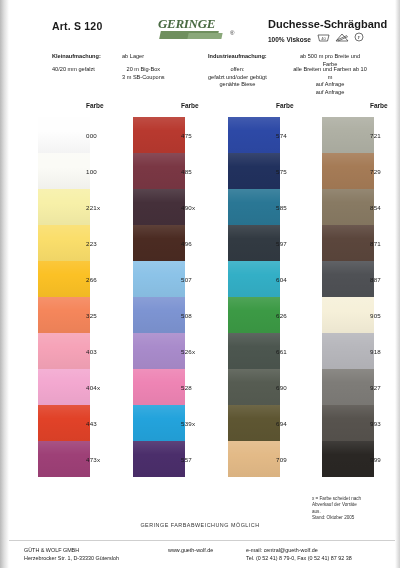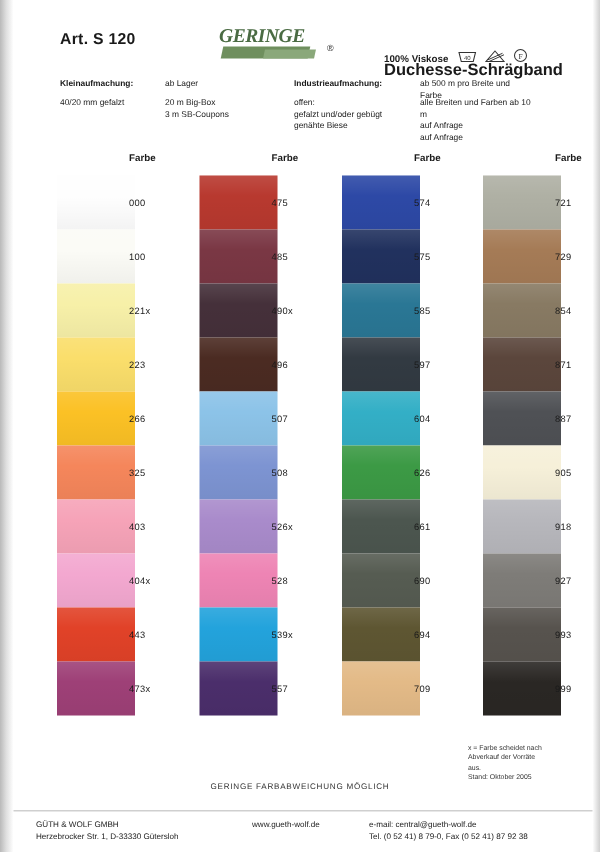--- a/index.html
+++ b/index.html
@@ -32,22 +32,22 @@
     right: 0; top: 0; bottom: 0;
     width: 5px;
     background: linear-gradient(270deg, #cfcfcf 0%, #ffffff 100%);
     pointer-events: none;
     z-index: 5;
   }
 
   
   .header {
     position: absolute;
-    left: 0; top: 0;
-    width: 356px; height: 100px;
+    left: 12px; top: 0;
+    width: 356px; height: 100px; text-align: center;
   }
   .art-no {
     position: absolute;
     left: 40px; top: 20px;
     font-size: 10.5px;
     font-weight: bold;
     letter-spacing: 0.2px;
     white-space: nowrap;
   }
   .brand {
@@ -85,21 +85,20 @@
     left: 72px; top: 14px;
     font-size: 6px;
     color: #333;
   }
   .title {
     position: absolute;
     left: 256px; top: 18px;
     font-size: 11px;
     font-weight: bold;
     white-space: nowrap;
-    margin-top: 23px;
   }
   .material {
     position: absolute;
     left: 256px; top: 36px;
     font-size: 6.5px;
     font-weight: bold;
     white-space: nowrap;
   }
   .care-icons {
     position: absolute;

